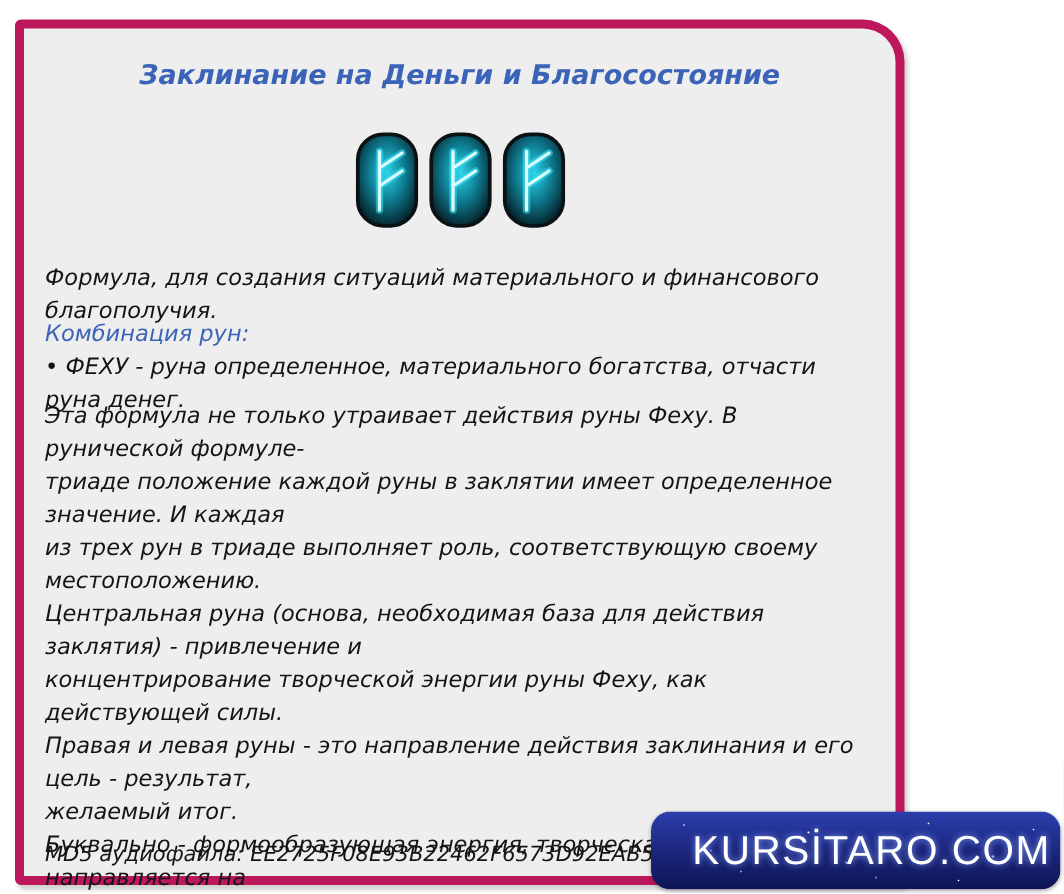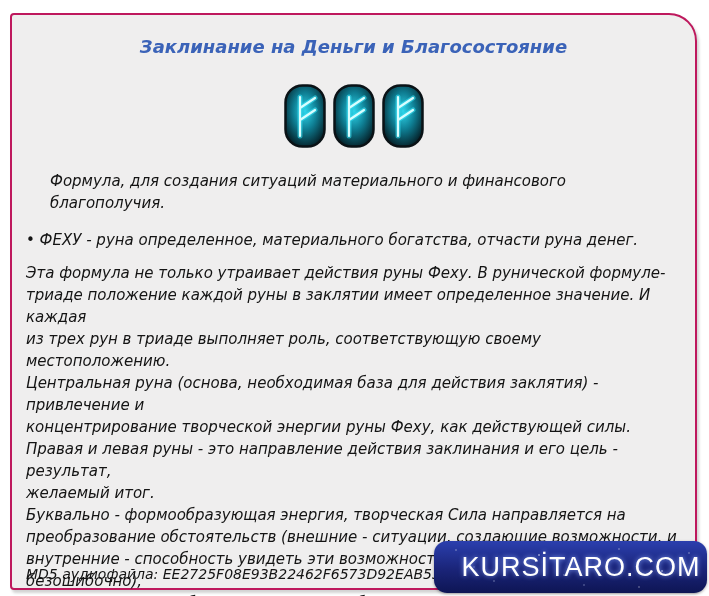--- a/index.html
+++ b/index.html
@@ -6,24 +6,24 @@
   body{
     width:709px;height:596px;
     background:#ffffff;
     position:relative;
     overflow:hidden;
     font-family:"DejaVu Sans", sans-serif;
   }
   .card{
     position:absolute;
     left:10px;top:13px;
-    width:687px;height:577px;
+    width:593px;height:577px;
     box-sizing:border-box;
     background:#efeeee;
-    border:2px solid #be185d;
+    border:6px solid #be185d;
     border-radius:4px 28px 4px 4px;
     box-shadow:2px 3px 3px rgba(0,0,0,0.18);
   }
   .page-title{
     position:absolute;top:21px;left:0;width:100%;
     text-align:center;
     color:#3b63b8;
     font-style:italic;font-weight:bold;
     font-size:18px;
   }
@@ -32,21 +32,21 @@
     display:flex;justify-content:center;gap:7px;
   }
   .rune{display:block;width:42px;height:64px;}
   .txt{
     position:absolute;left:14px;right:12px;
     font-style:italic;
     font-size:15px;line-height:22px;
     color:#141414;
     white-space:pre-line;
   }
-  .intro{top:155px;margin-left:24px;}
+  .intro{top:155px;}
   .combo-heading{top:192px;color:#3b63b8;}
   .combo-item{top:214px;}
   .description{top:247px;}
   .order-wrap{
     position:absolute;top:483px;left:0;width:100%;
     text-align:center;
   }
   .order-link{
     font-family:"Liberation Serif", serif;
     font-size:17px;
@@ -141,20 +141,21 @@
         <g stroke-linecap="round" fill="none">
           <path d="M16 13 V52 M16 24 L31 14 M16 36 L31 26" stroke="#36e3f8" stroke-width="5" opacity="0.55"></path>
           <path d="M16 13 V52 M16 24 L31 14 M16 36 L31 26" stroke="#d8feff" stroke-width="2.2"></path>
         </g>
       </svg>
     </span>
   </div>
 
   <div class="txt intro">Формула, для создания ситуаций материального и финансового благополучия.</div>
 
+  <div class="txt combo-heading">Комбинация рун:</div>
 
   <div class="txt combo-item">• ФЕХУ - руна определенное, материального богатства, отчасти руна денег.</div>
 
   <div class="txt description"> Эта формула не только утраивает действия руны Феху. В рунической формуле-
 триаде положение каждой руны в заклятии имеет определенное значение. И каждая
 из трех рун в триаде выполняет роль, соответствующую своему местоположению.
 Центральная руна (основа, необходимая база для действия заклятия) - привлечение и
 концентрирование творческой энергии руны Феху, как действующей силы.
 Правая и левая руны - это направление действия заклинания и его цель - результат,
 желаемый итог.

